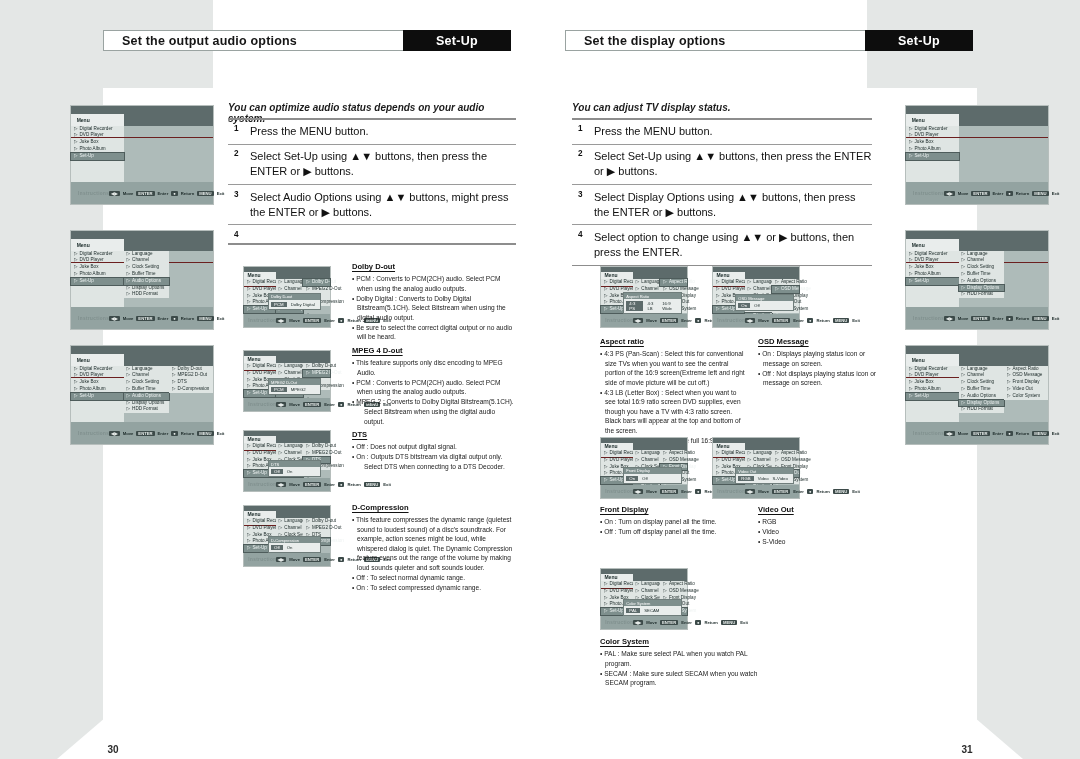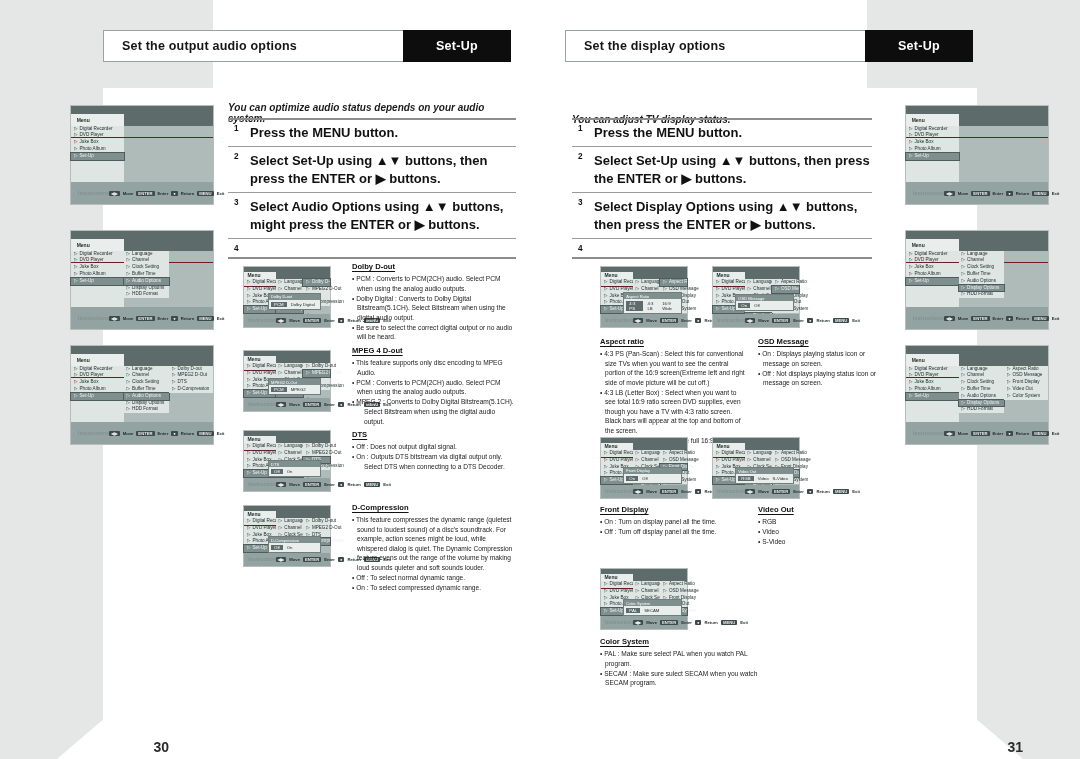--- a/index.html
+++ b/index.html
@@ -17,21 +17,21 @@
 
   .grayband{position:absolute;background:#e4e7e6;}
 
   
   .lp-gray-outer{left:0;top:0;width:103px;height:759px;}
   .lp-gray-top{left:0;top:0;width:213px;height:88px;}
   .rp-gray-outer{right:0;top:0;width:103px;height:759px;}
   .rp-gray-top{right:0;top:0;width:213px;height:88px;}
 
   
-  .hdr{position:absolute;height:32px;display:flex;align-items:stretch;}
+  .hdr{position:absolute;height:21px;display:flex;align-items:stretch;}
   .hdr-title{
     background:#ffffff;border:1px solid #9aa3a1;border-right:none;
     display:flex;align-items:center;padding-left:18px;
     font-size:12.5px;font-weight:bold;color:#151515;letter-spacing:.2px;
     box-sizing:border-box;
   }
   .hdr-tag{
     background:#0d0d0d;color:#fff;display:flex;align-items:center;
     justify-content:center;font-size:12.5px;font-weight:bold;letter-spacing:.3px;
   }
@@ -42,21 +42,21 @@
   #hdr-right .hdr-title{width:300px;}
   #hdr-right .hdr-tag{width:108px;}
 
   
   .intro{position:absolute;font-style:italic;font-weight:bold;font-size:10px;color:#1b1b1b;}
   .steps{position:absolute;width:288px;}
   .steps .rule{height:1px;background:#9a9a9a;margin:0;}
   .steps .rule.thick{height:1.5px;background:#8d8d8d;}
   .step{display:flex;padding:4.5px 0 4.5px 0;}
   .step .num{width:22px;flex:none;font-size:8.2px;font-weight:bold;color:#111;padding-left:6px;box-sizing:border-box;}
-  .step .txt{font-size:13px;font-weight:bold;color:#111;line-height:1.38;}
+  .step .txt{font-size:11px;font-weight:normal;color:#111;line-height:1.38;}
 
   
   .tv{position:absolute;background:#cfd6d4;border:1px solid #b6bebc;box-sizing:border-box;}
   .tv .tvtop{position:absolute;left:0;top:0;right:0;height:20%;background:#5d6b6b;}
   .tv .tvtitle{
     position:absolute;left:0;top:8%;width:37%;height:12%;background:#e9edec;
     color:#20302f;font-size:5px;font-weight:bold;display:flex;align-items:center;padding-left:4%;
     box-sizing:border-box;
   }
   .tv .tvbody{position:absolute;left:0;top:20%;right:0;bottom:22%;background:#aebbb9;}
@@ -102,22 +102,22 @@
   .block li.noind:before{content:"";}
 
   
   .pnum{position:absolute;bottom:0;width:112px;height:56px;overflow:hidden;}
   .pnum .tri{
     position:absolute;left:0;bottom:0;width:0;height:0;
     border-left:56px solid transparent;border-right:56px solid transparent;
     border-bottom:48px solid #ffffff;
   }
   .pnum .n{
-    position:absolute;left:0;right:0;bottom:4px;text-align:right;
-    font-size:14px;font-weight:bold;color:#2b2b2b;
+    position:absolute;left:0;right:0;bottom:4px;text-align:center;
+    font-size:10px;font-weight:bold;color:#2b2b2b;
   }
   #pnum-left{left:57px;}
   #pnum-right{right:57px;}
 </style>
 </head>
 <body>
 
 <div class="page" id="page-left">
   <div class="grayband lp-gray-outer"></div>
   <div class="grayband lp-gray-top"></div>
@@ -800,41 +800,42 @@
 <div class="page" id="page-right">
   <div class="grayband rp-gray-outer"></div>
   <div class="grayband rp-gray-top"></div>
 </div>
 
 <div class="hdr" id="hdr-right">
   <div class="hdr-title">Set the display options</div>
   <div class="hdr-tag">Set-Up</div>
 </div>
 
-<div class="intro" style="position:absolute;left:572px;top:102px;width:290px;margin-top:12px;">You can adjust TV display status.</div>
+<div class="intro" style="position:absolute;left:572px;top:102px;width:290px;">You can adjust TV display status.</div>
 
 <div class="steps" id="steps-right" style="left:572px;top:118px;width:300px;">
     <div class="rule thick"></div>
     <div class="step">
       <div class="num">1</div>
       <div class="txt">Press the MENU button.</div>
     </div>
     <div class="rule"></div>
     <div class="step">
       <div class="num">2</div>
       <div class="txt">Select Set-Up using ▲▼ buttons, then press the ENTER or ▶ buttons.</div>
     </div>
     <div class="rule"></div>
     <div class="step">
       <div class="num">3</div>
       <div class="txt">Select Display Options using ▲▼ buttons, then press the ENTER or ▶ buttons.</div>
     </div>
     <div class="rule"></div>
     <div class="step">
       <div class="num">4</div>
+      <div class="txt">Select option to change using ▲▼ or ▶ buttons, then press the ENTER.</div>
     </div>
     <div class="rule thick"></div>
   </div>
 
 <div class="tv" style="left:905px;top:105px;width:144px;height:100px;">
   <div class="tvtop"></div>
   <div class="tvtitle">Menu</div>
   <div class="tvbody">
     <div class="tvleftcol"></div>
     <div class="redline"></div>

